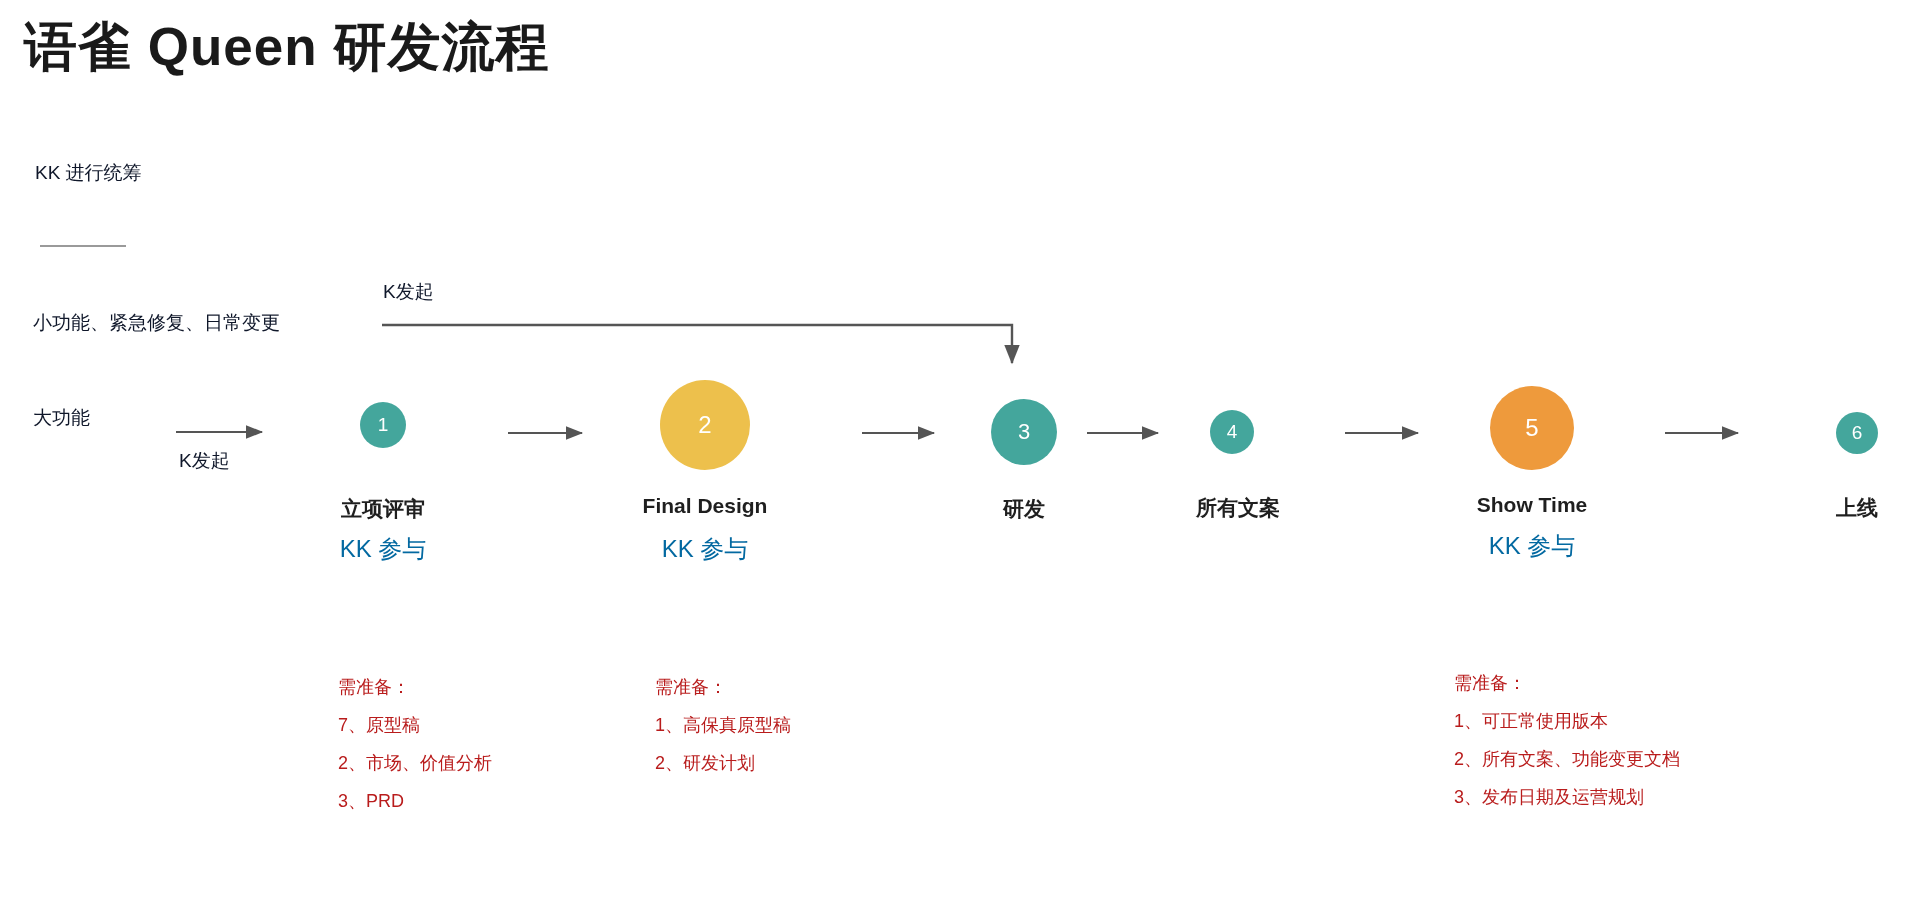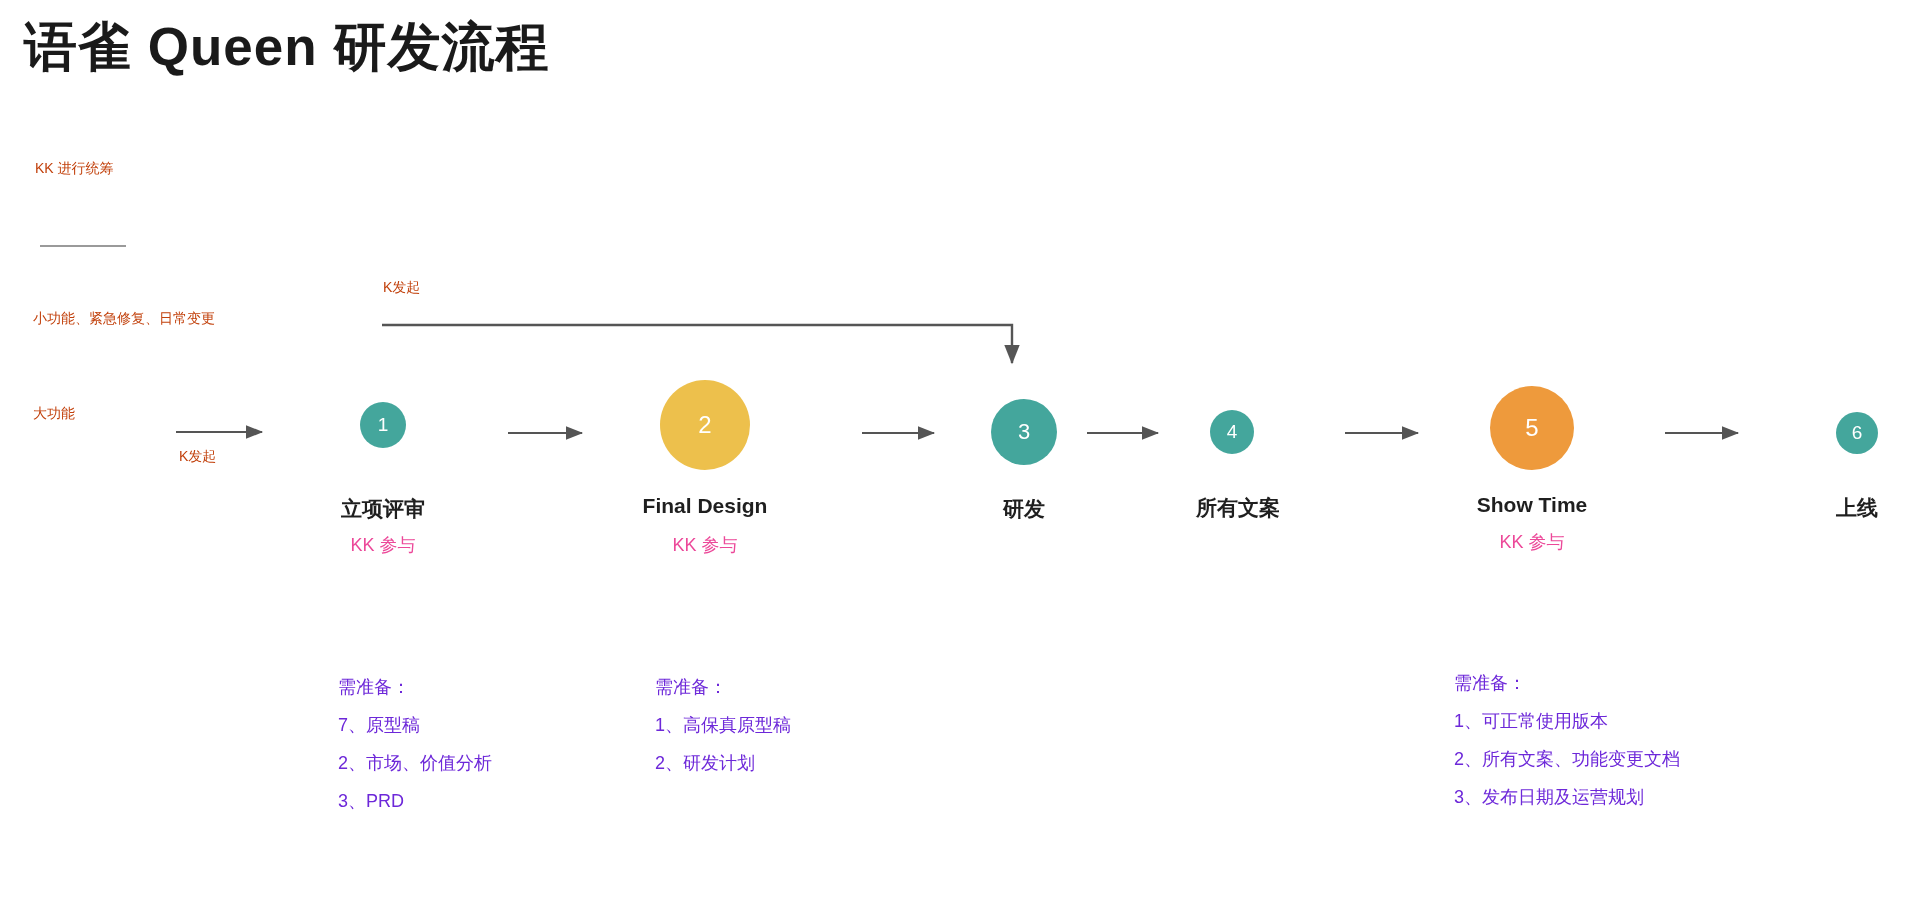--- a/index.html
+++ b/index.html
@@ -30,22 +30,22 @@
     font-size: 53px;
     font-weight: 700;
     letter-spacing: 1px;
     color: #1a1a1a;
     white-space: nowrap;
   }
 
   
   .gray-note {
     position: absolute;
-    font-size: 14px;
-    color: #c2410c;
+    font-size: 19px;
+    color: #0f172a;
     white-space: nowrap;
     font-weight: 400;
   }
 
   
   #lane-coord-label   { left: 35px;  top: 160px; }
   #lane-small-label   { left: 33px;  top: 310px; }
   #lane-big-label     { left: 33px;  top: 405px; }
   #branch-kick-label  { left: 383px; top: 279px; }
   #main-kick-label    { left: 179px; top: 448px; }
@@ -86,31 +86,31 @@
     transform: translateX(-50%);
     font-size: 21px;
     font-weight: 700;
     color: #1f1f1f;
     white-space: nowrap;
     text-align: center;
   }
   .node-sub {
     position: absolute;
     transform: translateX(-50%);
+    font-size: 24px;
+    color: #0369a1;
+    white-space: nowrap;
+    text-align: center;
+  }
+
+  
+  .prep-block {
+    position: absolute;
     font-size: 18px;
-    color: #ec4899;
-    white-space: nowrap;
-    text-align: center;
-  }
-
-  
-  .prep-block {
-    position: absolute;
-    font-size: 18px;
-    color: #6d28d9;
+    color: #b91c1c;
     line-height: 38px;
     white-space: nowrap;
   }
   .prep-title { margin: 0; }
   .prep-item  { margin: 0; }
 </style>
 </head>
 <body>
 
 <div class="canvas">

